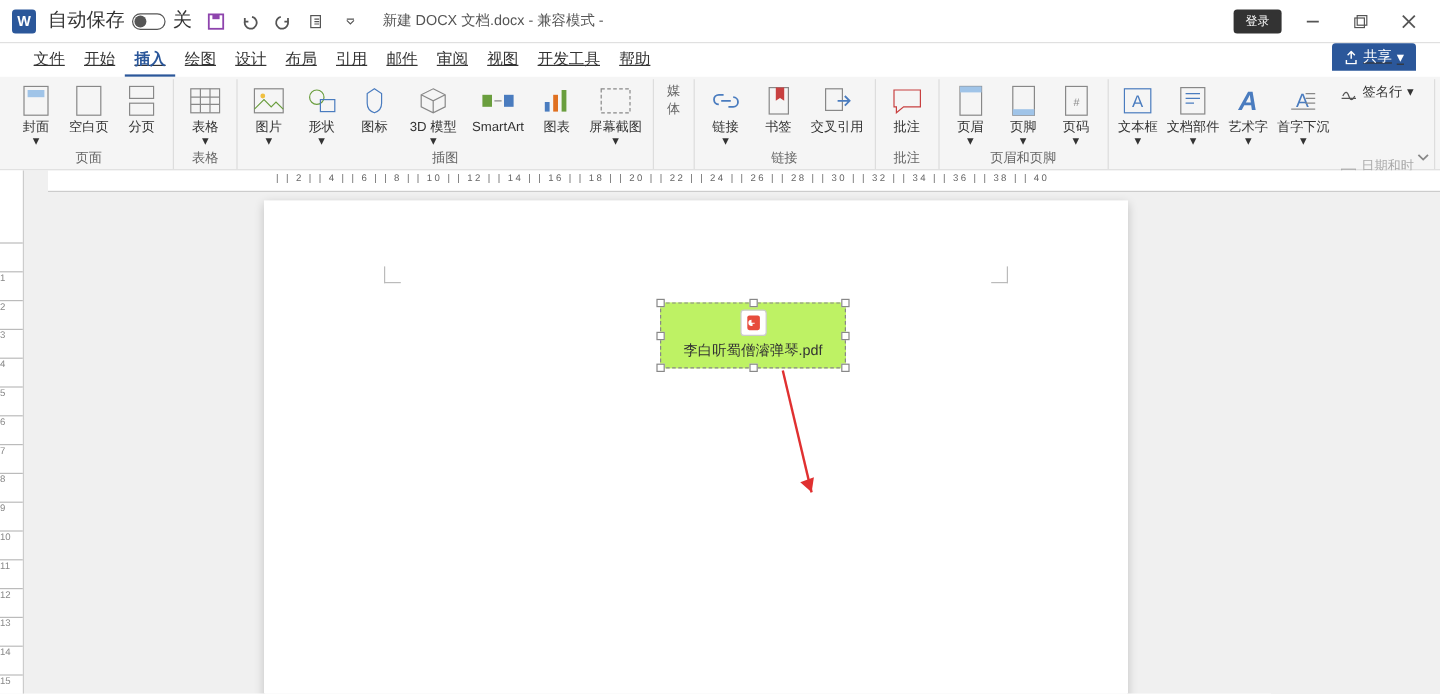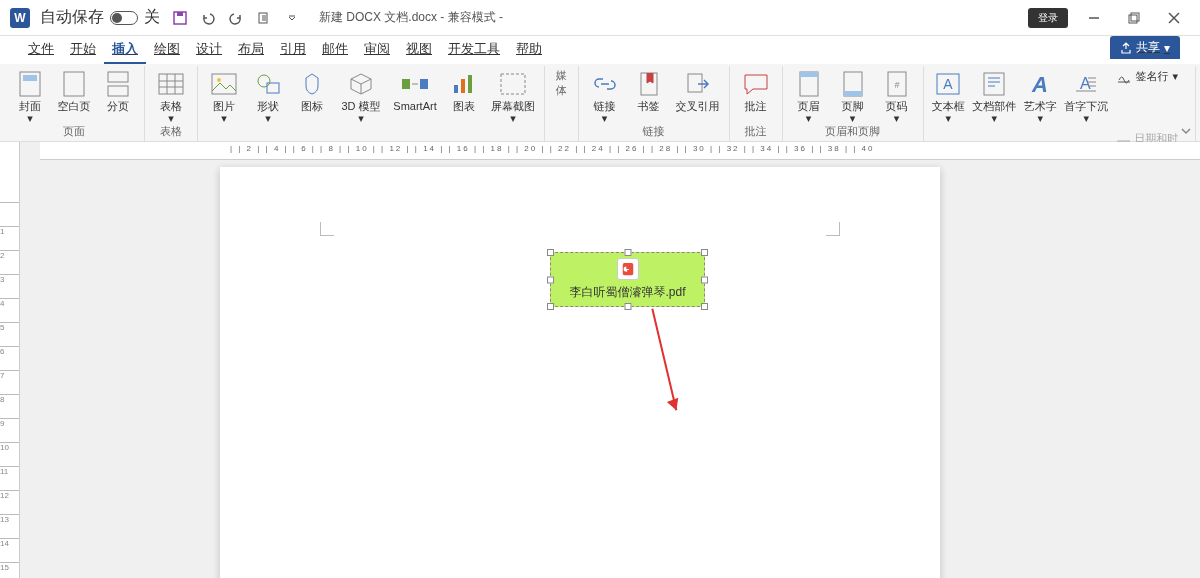--- a/index.html
+++ b/index.html
@@ -262,20 +262,21 @@
         </div>
       <div class="rbtn w50">
           <div class="icon">
             <svg width="26" height="22">
               <rect x="1" y="1" width="24" height="20" fill="none" stroke="#888" stroke-dasharray="3 2"></rect>
             </svg>
           </div>
           <div class="lbl"><span>屏幕截图</span><br>▾</div>
         </div>
     </div>
+    <div class="glabel">插图</div>
   </div>
 
   <div class="group">
     <div class="glabel">媒体</div>
   </div>
 
   <div class="group">
     <div class="buttons">
       <div class="rbtn">
           <div class="icon">

